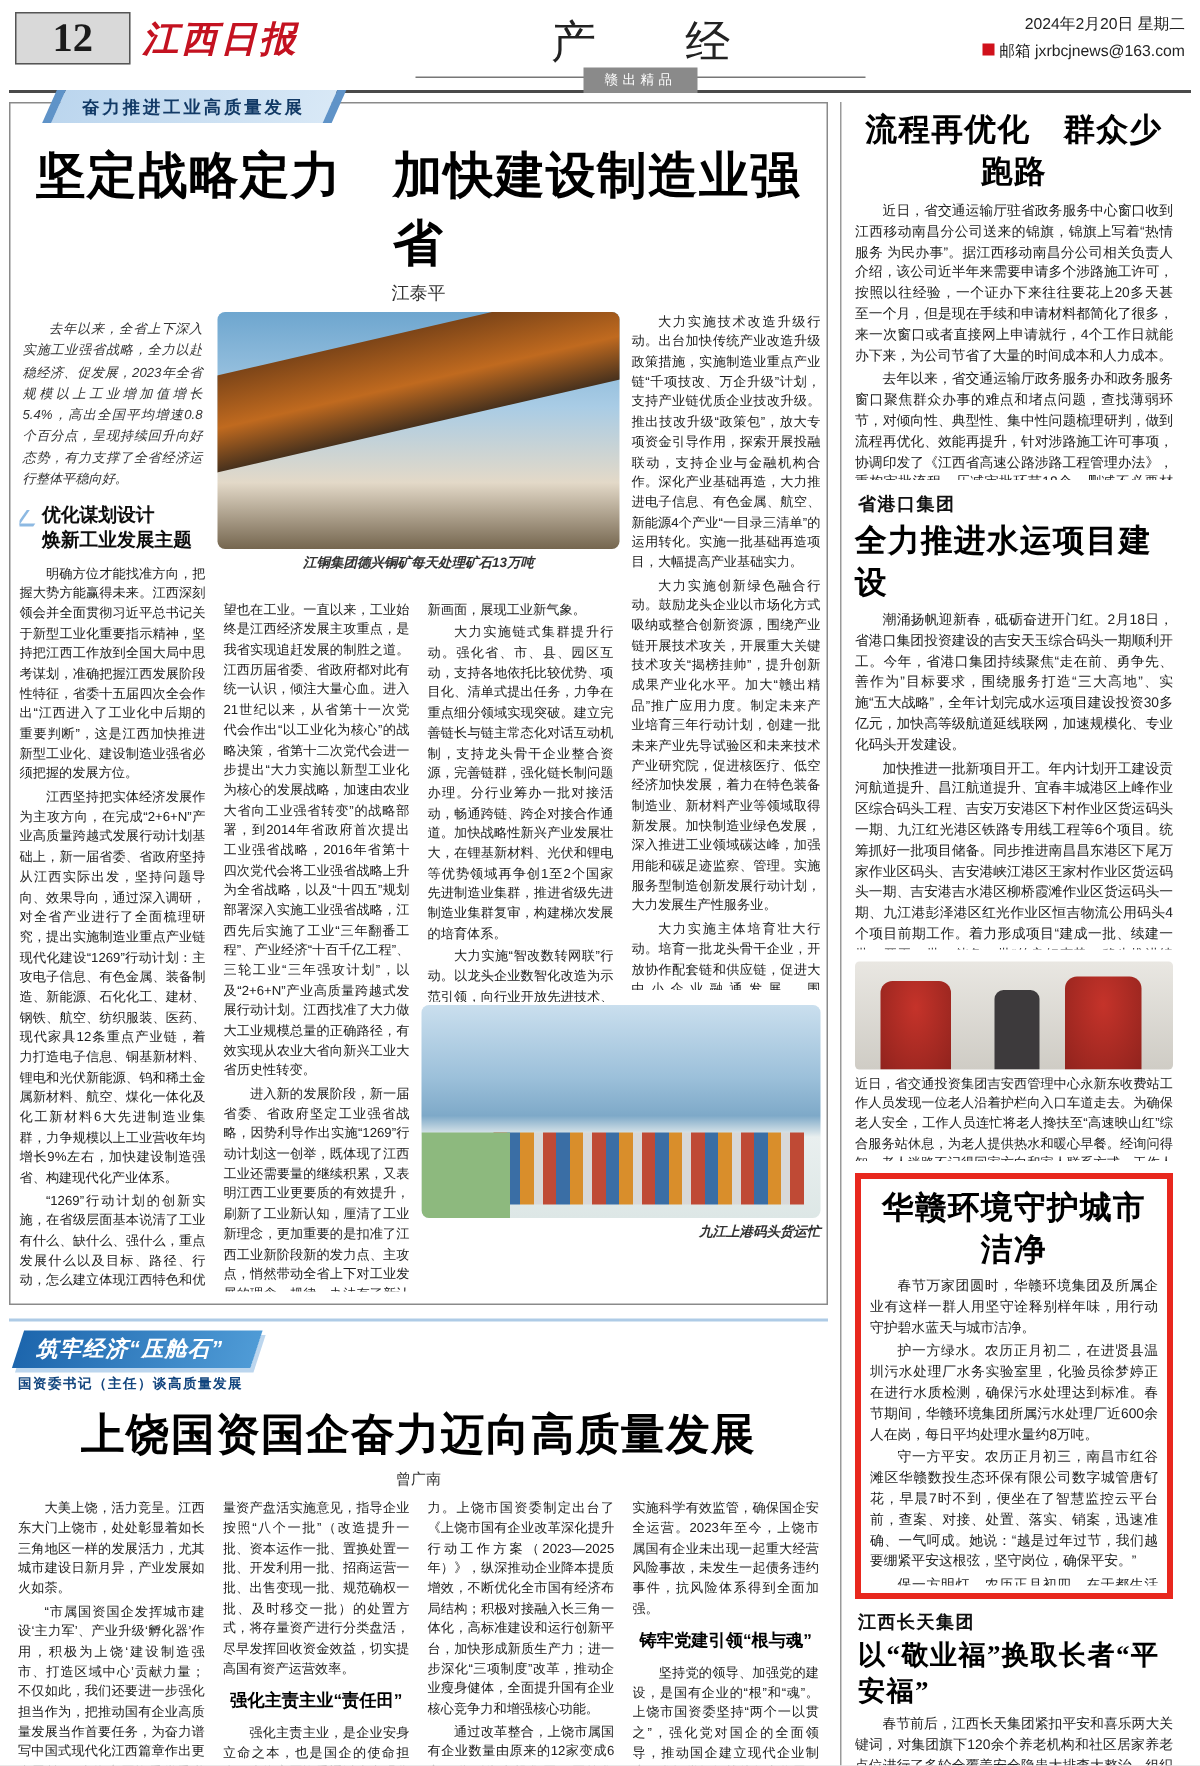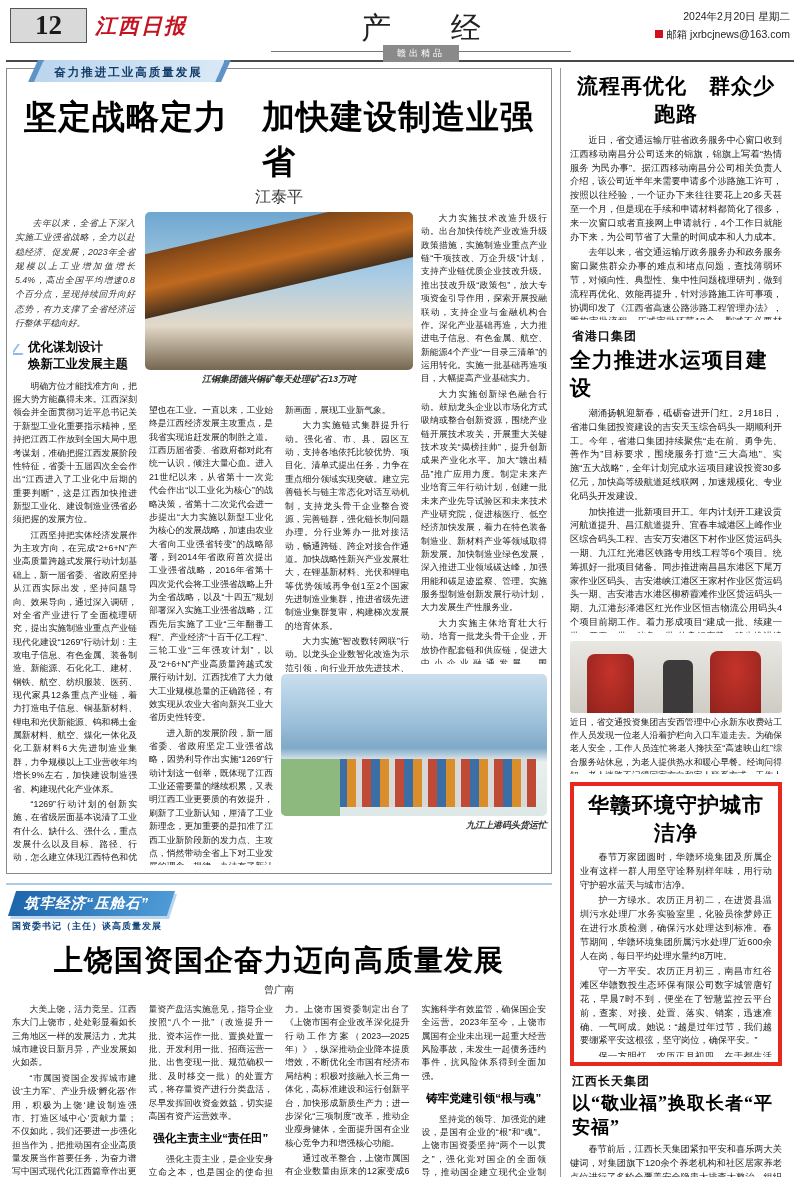--- a/index.html
+++ b/index.html
@@ -4,42 +4,42 @@
 <style>
   html,body{margin:0;padding:0;background:#e9e9e9;}
   .page{width:800px;height:1177px;background:#fff;position:relative;margin:0 auto;
         font-family:"Liberation Sans","DejaVu Sans",sans-serif;color:#1a1a1a;
         outline:1px solid #cfcfcf;overflow:hidden;box-sizing:border-box;padding:8px 4px 0 4px;}
   
   .hd{display:flex;align-items:flex-start;justify-content:space-between;height:48px;padding:0 6px;}
   .hd-left{display:flex;align-items:center;gap:8px;}
   .pagenum{background:#d9d9d9;border:1px solid #555;font-weight:bold;font-size:27px;
            padding:1px 24px;font-family:"Liberation Serif",serif;}
-  .masthead{color:#c41220;font-size:21px;font-weight:bold;font-style:italic;
+  .masthead{color:#c41220;font-size:24px;font-weight:bold;font-style:italic;
             font-family:Liberation Sans, sans-serif;letter-spacing:2px;}
   .hd-center{text-align:center;flex:1;max-width:300px;}
   .section-title{font-size:30px;letter-spacing:26px;padding-left:26px;color:#222;
                  font-family:"Liberation Serif",serif;}
   .hd-rule{border-top:1px solid #777;margin-top:2px;position:relative;height:14px;}
   .subtag{position:absolute;left:50%;transform:translateX(-50%);top:-7px;background:#8a8a8a;
           color:#fff;font-size:9px;padding:2px 14px;letter-spacing:3px;}
   .hd-right{text-align:right;font-size:10.5px;line-height:1.7;color:#222;}
   .mail-sq{display:inline-block;width:8px;height:8px;background:#d0111b;margin-right:3px;}
   .big-rule{border-top:2px solid #4a4a4a;margin:4px 2px 6px 2px;}
   
   .content{display:flex;padding:0 2px;}
   .main-col{width:546px;flex:none;}
   .rail{width:222px;flex:none;border-left:1px solid #9a9a9a;margin-left:8px;padding-left:9px;box-sizing:border-box;}
   
   .main-article{position:relative;border:1px solid #8a8a8a;padding:16px 6px 8px 6px;box-sizing:border-box;}
   .kicker-tab{position:absolute;top:-9px;left:26px;background:linear-gradient(90deg,#bcd6ee,#d8e8f6);
               transform:skewX(-24deg);padding:2px 16px;border-right:6px solid #5f93c8;border-left:6px solid #5f93c8;}
   .kicker-tab span{display:inline-block;transform:skewX(24deg);font-size:11.5px;font-weight:bold;color:#123a66;letter-spacing:2px;}
   .main-headline{text-align:center;font-size:33px;font-weight:bold;letter-spacing:1px;margin:10px 0 2px 0;color:#000;}
-  .main-byline{text-align:center;font-size:16px;color:#333;margin-bottom:4px;}
+  .main-byline{text-align:center;font-size:12px;color:#333;margin-bottom:4px;}
   .art-body{position:relative;height:653px;margin-top:4px;}
   .acol{position:absolute;top:0;overflow:hidden;font-size:8.8px;line-height:1.52;text-align:justify;color:#222;}
   .acol1{left:0;width:124px;height:653px;}
   .acol2{left:136px;top:192px;width:124px;height:461px;}
   .acol3{left:272px;top:192px;width:124px;height:268px;}
   .acol4{left:408px;width:126px;height:452px;}
   .photo{border-radius:5px;position:relative;overflow:hidden;}
   .photo1{position:absolute;left:132px;top:0;width:268px;height:158px;
           background:linear-gradient(180deg,#6ea6cf 0%,#a9cce5 40%,#e3d9c8 72%,#75664f 100%);}
   .photo1::before{content:"";position:absolute;left:-15%;top:6%;width:140%;height:40%;

